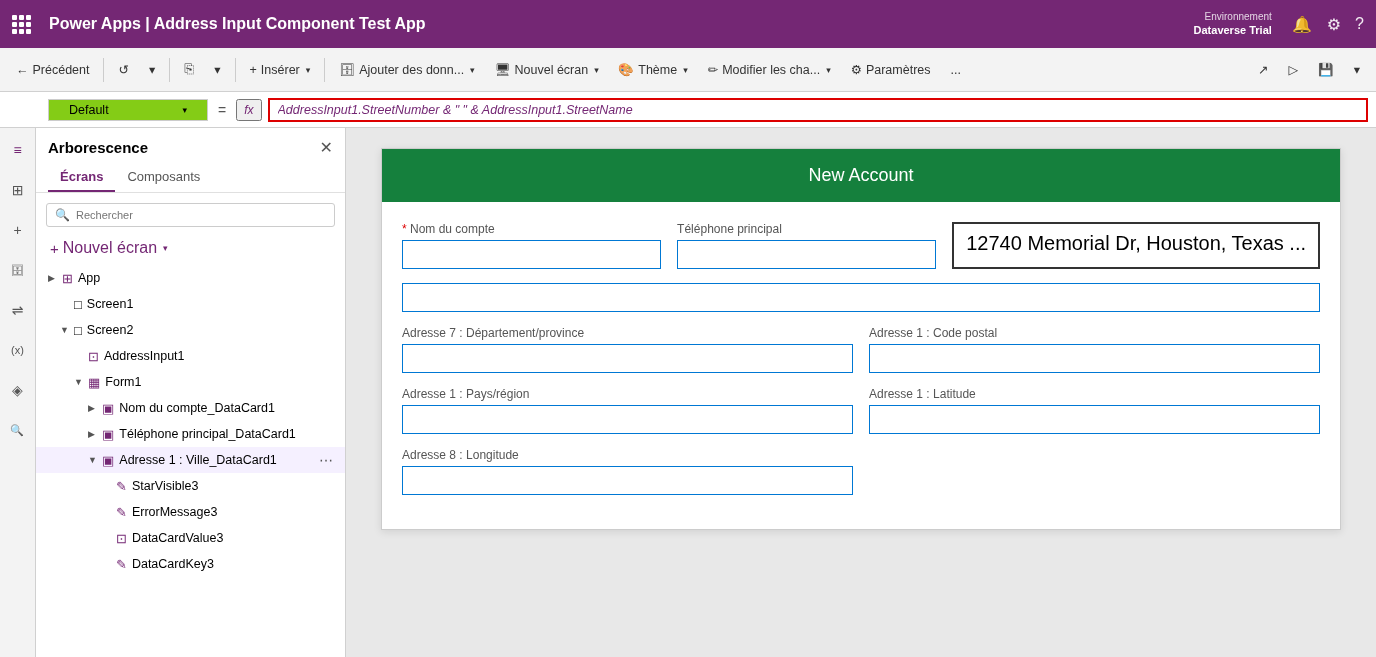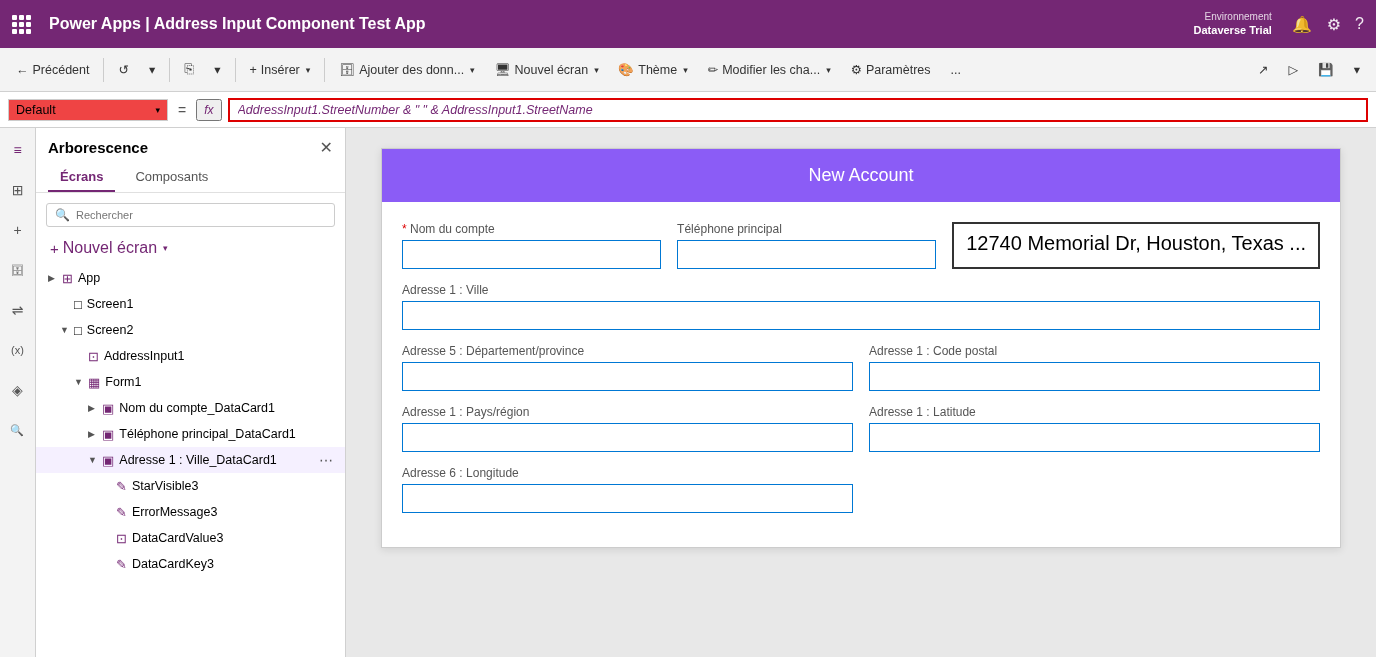--- a/index.html
+++ b/index.html
@@ -64,28 +64,29 @@
       background: white;
       border-bottom: 1px solid #d0d0d0;
       height: 36px;
       display: flex;
       align-items: center;
       padding: 0 8px;
       gap: 6px;
     }
     .formula-bar .name-box {
       border: 1px solid #ccc;
-      padding: 3px 7px;
+      padding: 3px 20px;
       width: 160px;
       font-size: 12.5px;
       display: flex;
       align-items: center;
       justify-content: space-between;
-      background: #ef4444;
-      cursor: pointer;
+      background: #84cc16;
+      cursor: pointer;
+      margin-left: 40px;
     }
     .formula-bar .equals { font-size: 14px; color: #555; padding: 0 4px; }
     .formula-bar .fx-btn {
       font-size: 12px;
       color: #742774;
       font-style: italic;
       padding: 2px 6px;
       cursor: pointer;
     }
     .formula-bar .formula-input {
@@ -137,21 +138,21 @@
       flex-direction: column;
     }
     .tree-header {
       display: flex;
       align-items: center;
       justify-content: space-between;
       padding: 10px 12px 6px;
     }
     .tree-title { font-size: 15px; font-weight: 600; }
     .tree-close { cursor: pointer; font-size: 16px; color: #555; }
-    .tree-tabs { display: flex; gap: 8px; padding: 0 12px; border-bottom: 1px solid #e0e0e0; margin-bottom: 6px; }
+    .tree-tabs { display: flex; gap: 0; padding: 0 12px; border-bottom: 1px solid #e0e0e0; margin-bottom: 6px; }
     .tree-tab {
       padding: 6px 12px;
       font-size: 13px;
       cursor: pointer;
       color: #555;
       border-bottom: 2px solid transparent;
     }
     .tree-tab.active { color: #742774; border-bottom: 2px solid #742774; font-weight: 600; }
     .tree-search {
       margin: 4px 10px 8px;
@@ -208,21 +209,21 @@
 
     
     .form-card {
       background: white;
       border: 1px solid #ccc;
       max-width: 960px;
       margin: 0 auto;
       box-shadow: 0 2px 8px rgba(0,0,0,0.1);
     }
     .form-header {
-      background: #8b5cf6;
+      background: #15803d;
       color: white;
       text-align: center;
       padding: 16px;
       font-size: 18px;
       font-weight: 400;
     }
     .form-body { padding: 20px 20px; }
     .form-row { display: flex; gap: 16px; margin-bottom: 14px; }
     .form-field { flex: 1; }
     .form-label { font-size: 12px; color: #555; margin-bottom: 4px; }
@@ -517,28 +518,27 @@
           </div>
           <div class="form-field">
             <div class="form-label">Téléphone principal</div>
             <input class="form-input" style="">
           </div>
           <div class="address-display">12740 Memorial Dr, Houston, Texas ...</div>
         </div>
 
         <div class="form-row" style="position:relative;">
           <div class="form-field">
-            <div class="form-label">Adresse 1 : Ville</div>
             <input class="form-input" style="">
           </div>
         </div>
 
         <div class="form-row">
           <div class="form-field">
-            <div class="form-label">Adresse 5 : Département/province</div>
+            <div class="form-label">Adresse 7 : Département/province</div>
             <input class="form-input" style="">
           </div>
           <div class="form-field">
             <div class="form-label">Adresse 1 : Code postal</div>
             <input class="form-input" style="">
           </div>
         </div>
 
         <div class="form-row">
           <div class="form-field">
@@ -546,21 +546,21 @@
             <input class="form-input" style="">
           </div>
           <div class="form-field">
             <div class="form-label">Adresse 1 : Latitude</div>
             <input class="form-input" style="">
           </div>
         </div>
 
         <div class="form-row">
           <div class="form-field">
-            <div class="form-label">Adresse 6 : Longitude</div>
+            <div class="form-label">Adresse 8 : Longitude</div>
             <input class="form-input" style="">
           </div>
           <div class="form-field"></div>
         </div>
 
       </div>
     </div>
   </div>
 
 </div>

